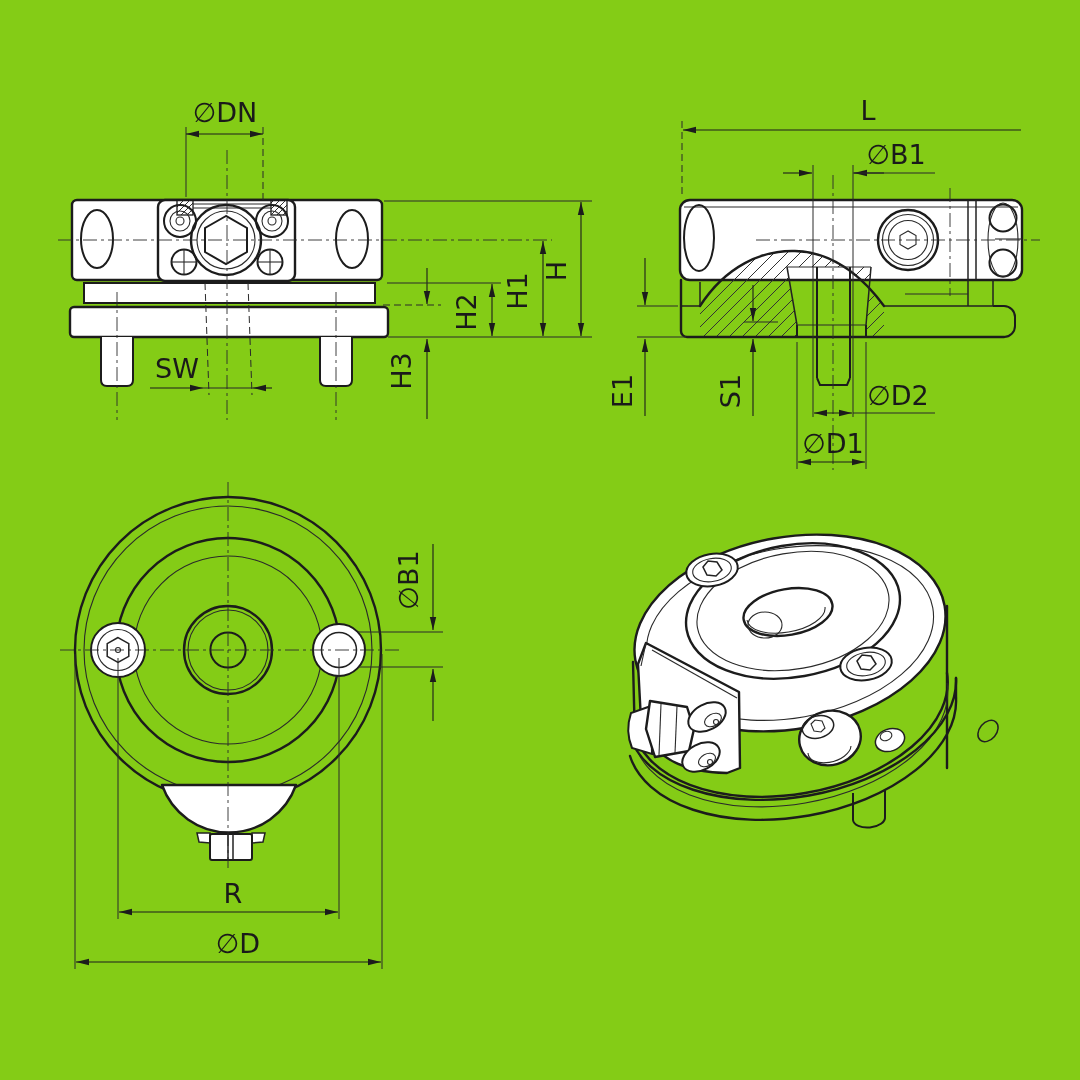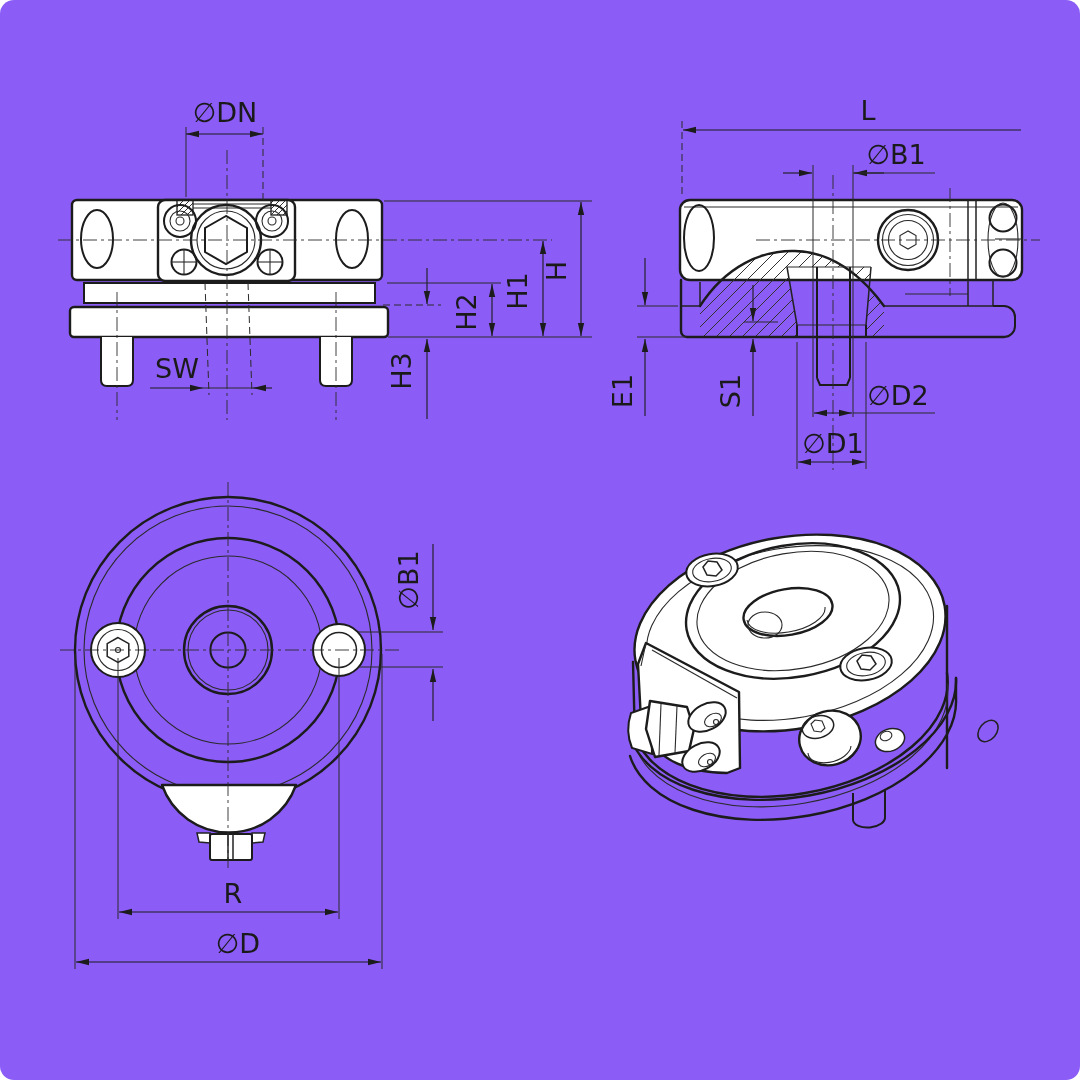--- a/index.html
+++ b/index.html
@@ -1,17 +1,17 @@
 <!DOCTYPE html>
 <html><head>
 <meta charset="utf-8">
 <style>
   html,body{margin:0;padding:0;background:#fff;}
-  .stage{width:1080px;height:1080px;background:#8b5cf6;position:relative;overflow:hidden;
-         font-family:"DejaVu Sans",sans-serif;border-radius:14px;}
+  .stage{width:1080px;height:1080px;background:#84cc16;position:relative;overflow:hidden;
+         font-family:"DejaVu Sans",sans-serif;}
   svg{display:block;}
   svg text{font-family:"DejaVu Sans",sans-serif;font-size:27px;fill:#1a1a1a;}
   .ol  {stroke:#1c1c1c;stroke-width:2.4;fill:none;stroke-linecap:round;stroke-linejoin:round;}
   .olw {stroke:#1c1c1c;stroke-width:2.4;fill:#fff;stroke-linejoin:round;}
   .o2  {stroke:#1c1c1c;stroke-width:2;fill:none;}
   .o2w {stroke:#1c1c1c;stroke-width:2;fill:#fff;}
   .m   {stroke:#222;stroke-width:1.5;fill:none;}
   .mw  {stroke:#222;stroke-width:1.5;fill:#fff;}
   .t   {stroke:#2a2a2a;stroke-width:1.1;fill:none;}
   .dim {stroke:#1c1c1c;stroke-width:1.1;fill:none;}

